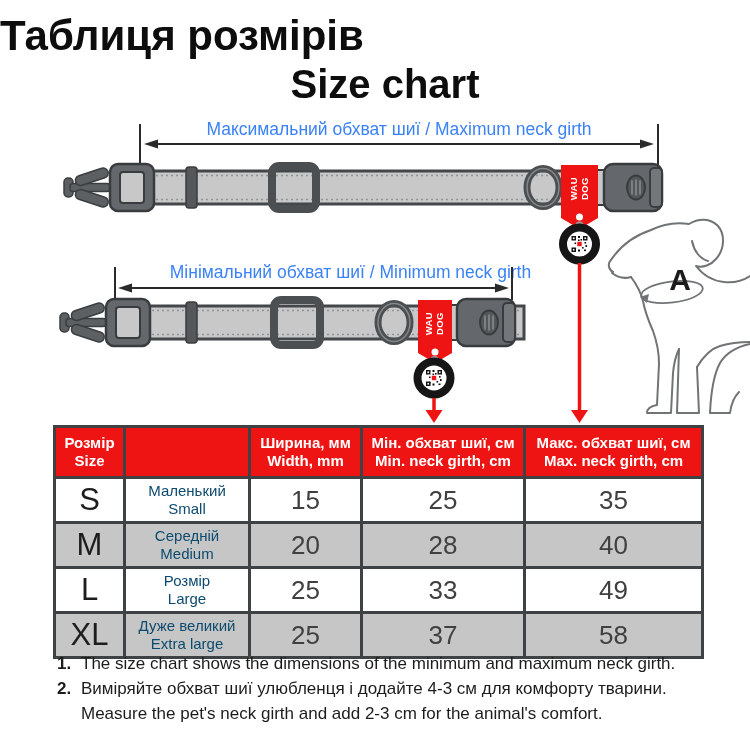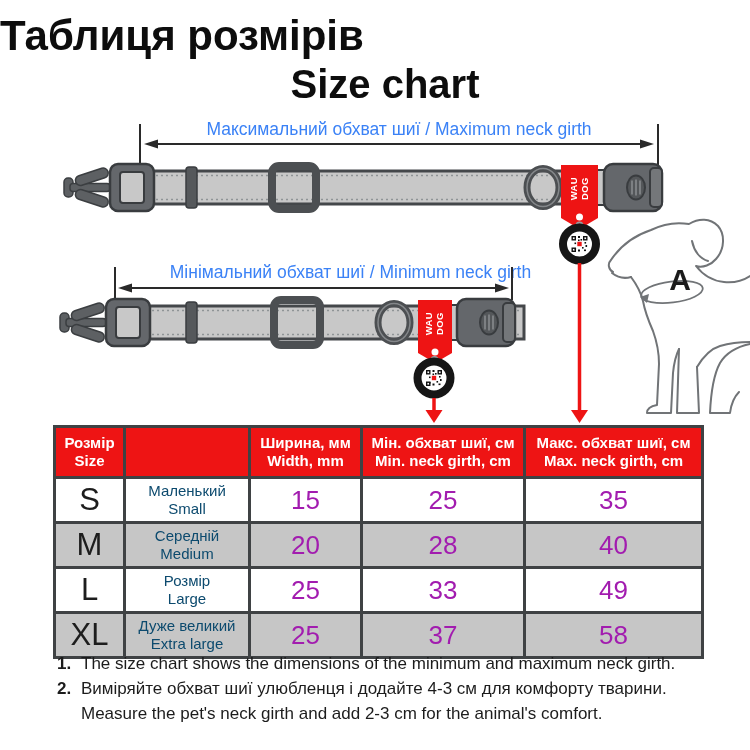--- a/index.html
+++ b/index.html
@@ -23,21 +23,21 @@
   .tag1{top:165px;left:561px;width:37px;height:47px;}
   .tag2{top:300px;left:418px;width:34px;height:47px;}
   
   table.size{position:absolute;top:425px;left:53px;border-collapse:collapse;table-layout:fixed;}
   table.size td,table.size th{border:3px solid #3f4244;padding:0;text-align:center;vertical-align:middle;}
   table.size th{background:#ee1414;color:#ffffff;font-size:15px;font-weight:700;line-height:1.18;height:48px;}
   tr.rowA td{background:#ffffff;}
   tr.rowB td{background:#c6c6c6;}
   td.c-size{font-size:31px;font-weight:400;color:#1d1d1d;height:42px;}
   td.c-name{text-align:left;padding-left:10px;font-size:15px;line-height:1.2;color:#0c4a6e;}
-  td.c-num{font-size:26px;font-weight:400;color:#a21caf;}
+  td.c-num{font-size:26px;font-weight:400;color:#404040;}
   
   .notes{top:651px;left:57px;width:660px;font-size:17px;line-height:25px;color:#1c1c1c;}
   .note{display:grid;grid-template-columns:24px 1fr;}
   .note .num{font-weight:700;}
   .note .txt span{display:block;}
 </style>
 </head>
 <body>
 
 <div class="canvas">

